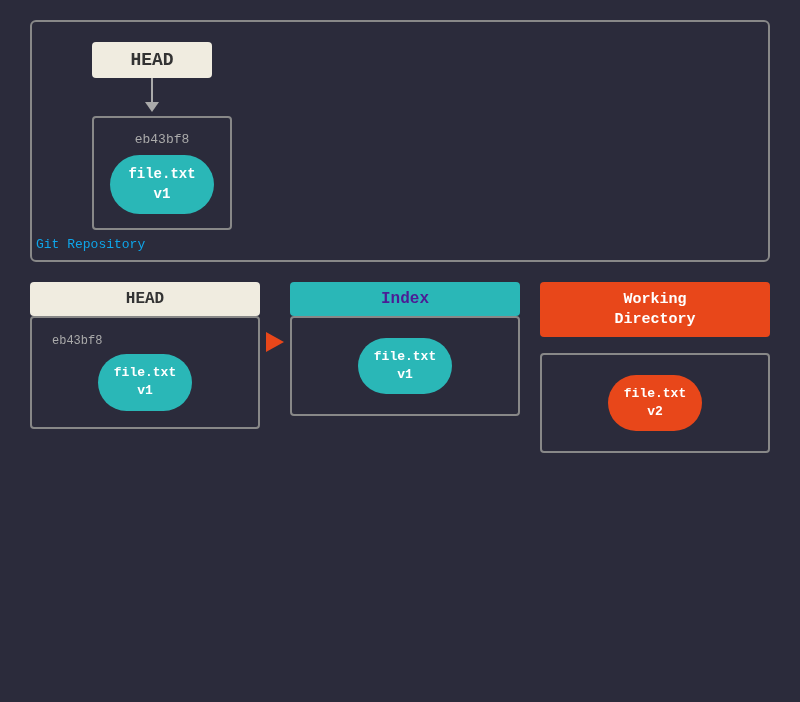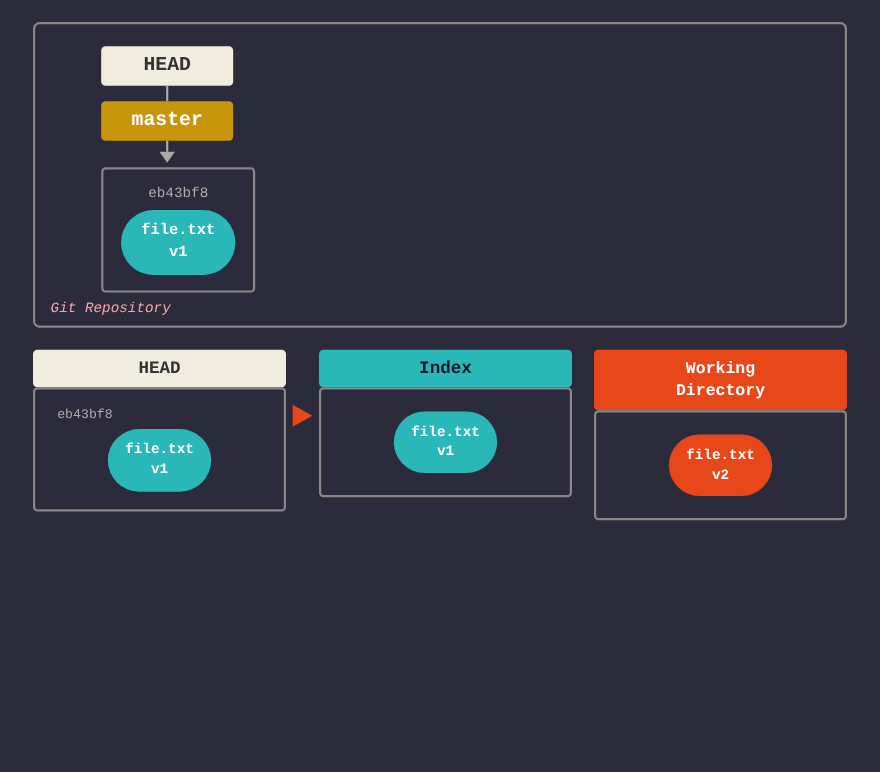--- a/index.html
+++ b/index.html
@@ -22,25 +22,24 @@
       border-radius: 6px;
       padding: 20px 20px 30px 20px;
       position: relative;
       margin-bottom: 20px;
       background: transparent;
     }
 
     .git-repo-label {
       position: absolute;
       bottom: 8px;
-      left: 14px;
-      color: #fca5a5;
+      left: 4px;
+      color: #0ea5e9;
       font-size: 13px;
       font-family: 'Courier New', Courier, monospace;
-      font-style: italic;
     }
 
     .top-inner {
       display: flex;
       flex-direction: column;
       align-items: flex-start;
       padding-left: 40px;
     }
 
     .head-box {
@@ -120,21 +119,21 @@
       text-align: center;
       width: 100%;
     }
 
     .col-label-index {
       background: #2ab7b7;
       border-radius: 4px;
       padding: 8px 20px;
       font-size: 16px;
       font-weight: bold;
-      color: #0f172a;
+      color: #4c1d95;
       text-align: center;
       width: 100%;
     }
 
     .col-label-working {
       background: #e8471a;
       border-radius: 4px;
       padding: 8px 16px;
       font-size: 15px;
       font-weight: bold;
@@ -225,20 +224,21 @@
       display: flex;
       flex-direction: column;
       align-items: center;
     }
 
     .working-col-wrapper {
       flex: 1;
       display: flex;
       flex-direction: column;
       align-items: center;
+      gap: 16px;
     }
 
     .commit-id-bottom {
       color: #aaa;
       font-size: 12px;
       margin-bottom: 6px;
       text-align: left;
       width: 100%;
       padding-left: 4px;
     }
@@ -248,23 +248,20 @@
 
 <div class="top-section">
   <div class="top-inner">
 
     <div class="head-box">
       <span>HEAD</span>
     </div>
 
     <div style="width:2px; height:14px; background:#aaa; margin-left:59px;"></div>
 
-    <div class="master-box">
-      <span>master</span>
-    </div>
 
     <div style="width:2px; height:10px; background:#aaa; margin-left:59px;"></div>
     <div class="arrow-down"></div>
 
     <div class="commit-box">
       <div class="commit-id">eb43bf8</div>
       <div class="file-blob">
         file.txt<br>v1
       </div>
     </div>

